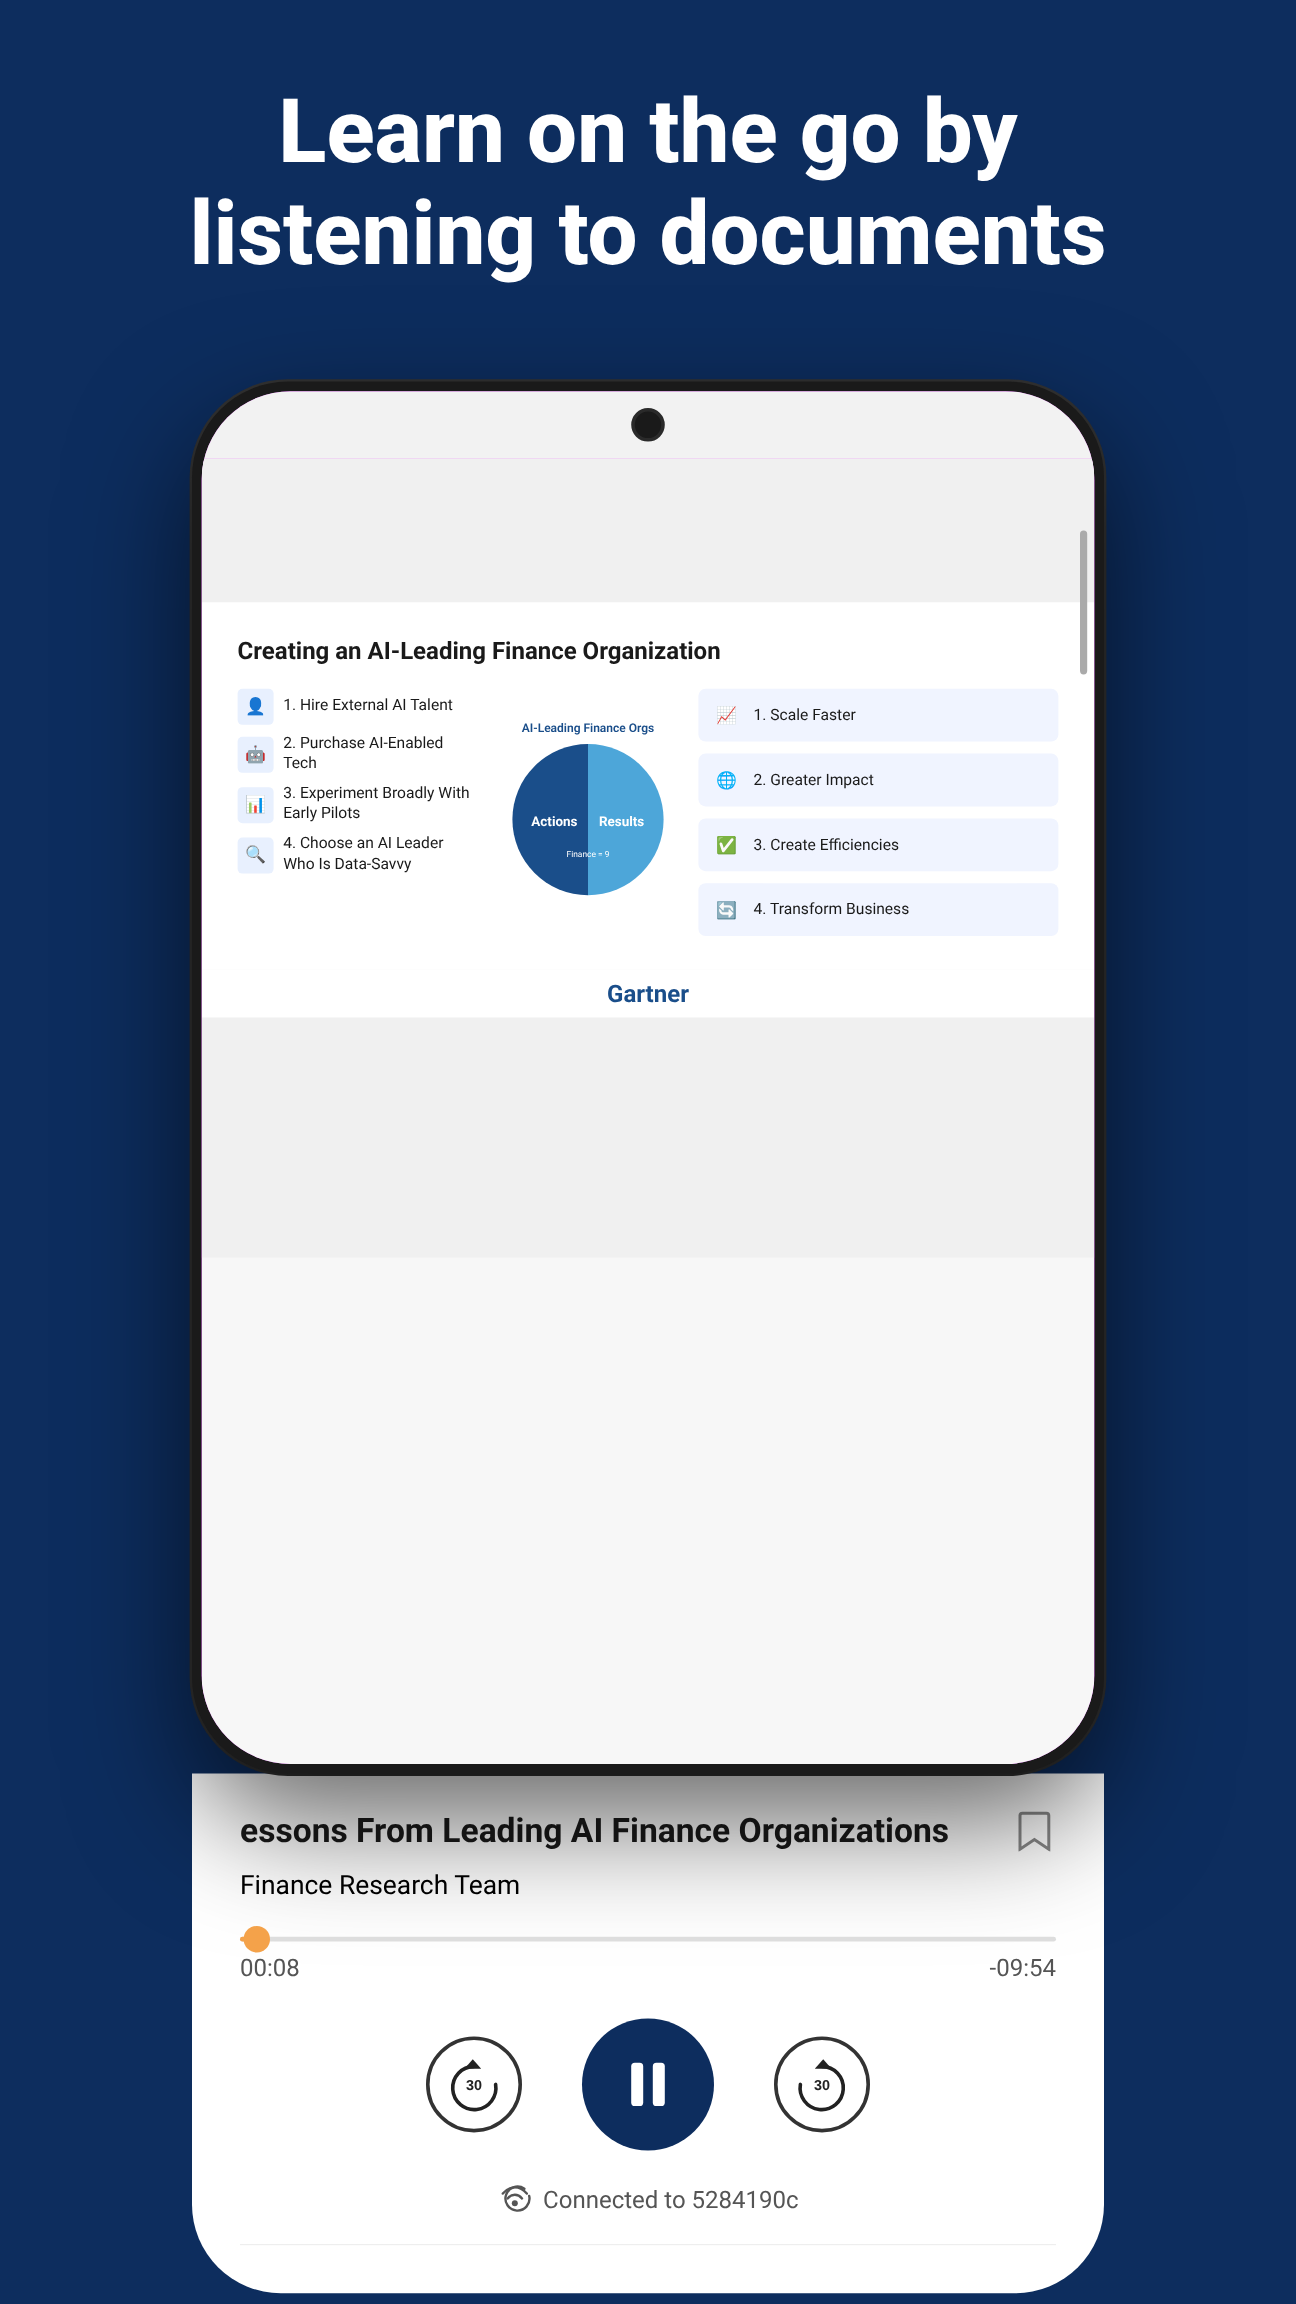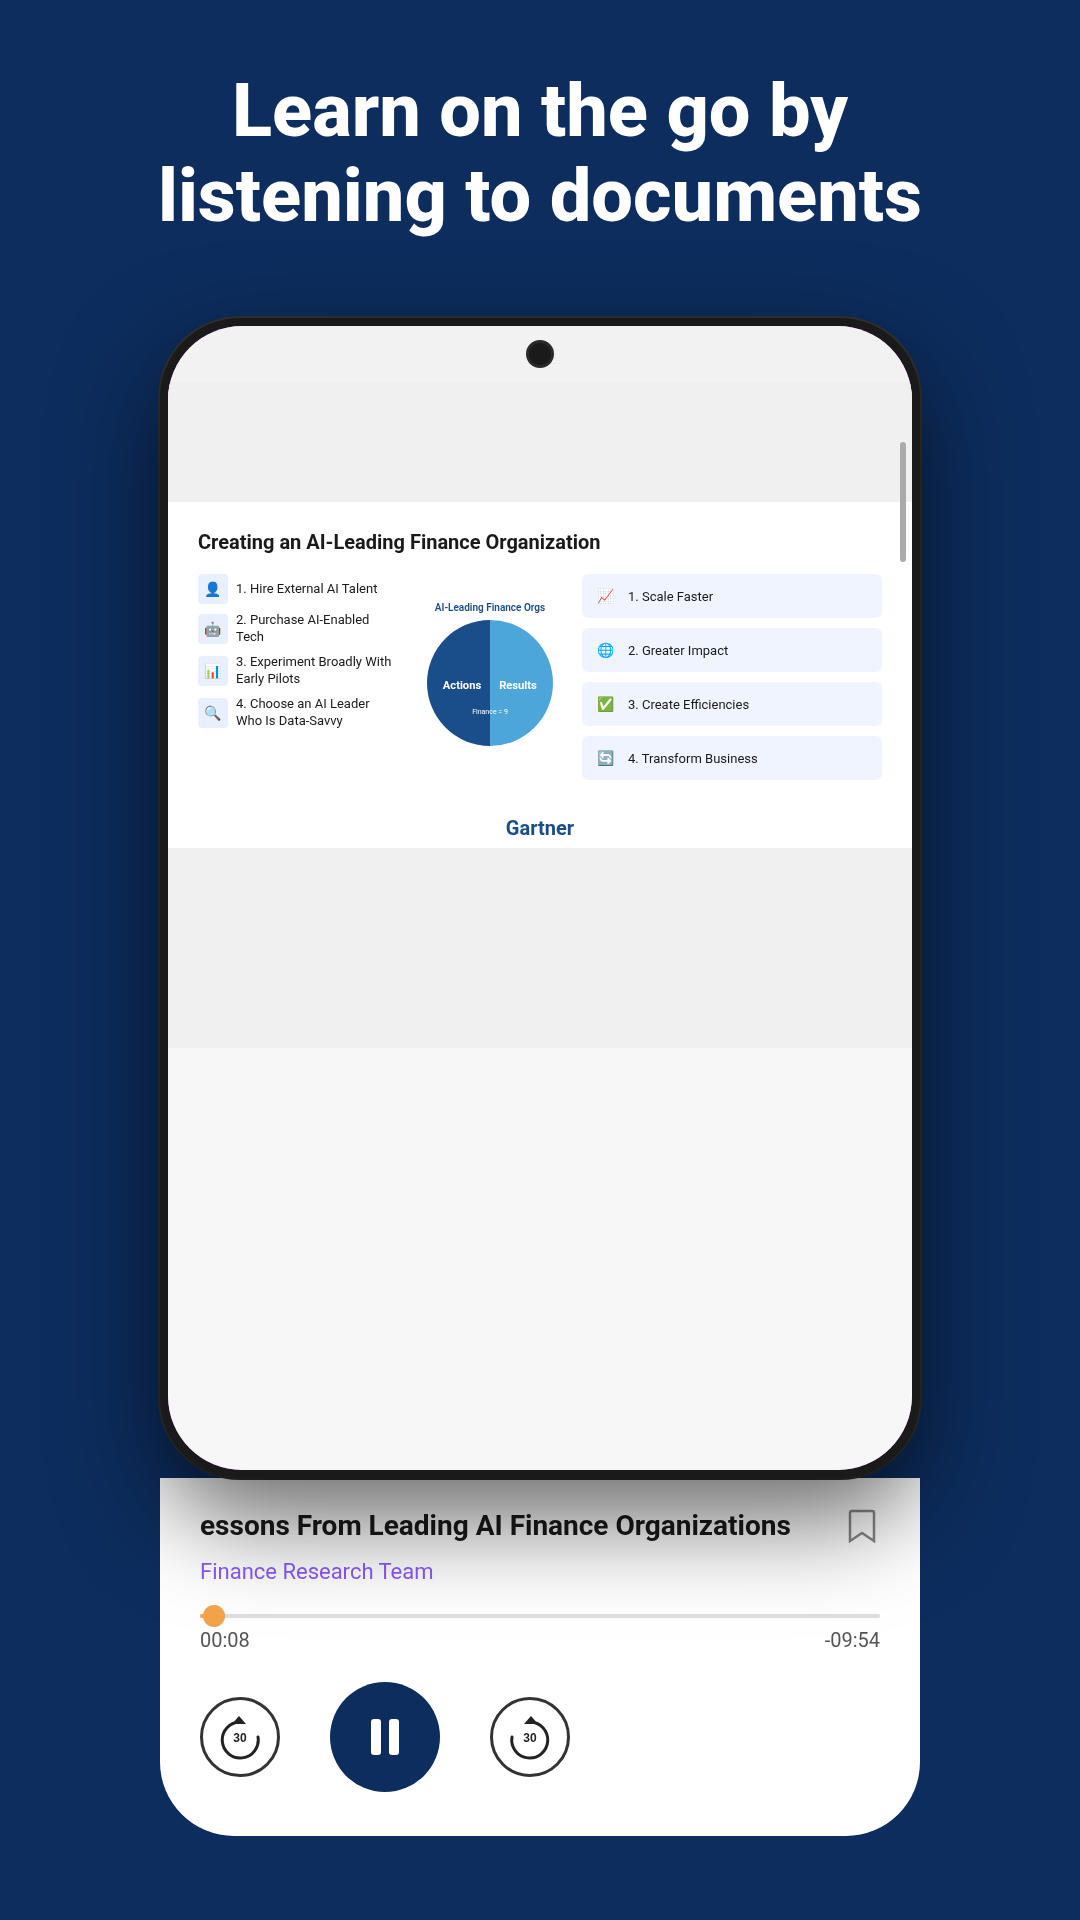--- a/index.html
+++ b/index.html
@@ -226,21 +226,21 @@
       font-size: 26px;
       flex-shrink: 0;
     }
     .article-date {
       font-size: 22px;
       color: #555;
       margin-bottom: 4px;
     }
     .article-author {
       font-size: 22px;
-      color: #8b5cf6;
+      color: #000000;
       margin-bottom: 30px;
     }
     
     .progress-container {
       width: 100%;
       margin-bottom: 10px;
       position: relative;
     }
     .progress-track {
       width: 100%;
@@ -269,20 +269,21 @@
       display: flex;
       justify-content: space-between;
       font-size: 20px;
       color: #555;
       margin-bottom: 30px;
     }
     
     .controls-row {
       display: flex;
       align-items: center;
+      justify-content: center;
       gap: 50px;
       margin-bottom: 24px;
     }
     .ctrl-btn-skip {
       width: 80px;
       height: 80px;
       border: 3px solid #333;
       border-radius: 50%;
       display: flex;
       align-items: center;
@@ -467,15 +468,27 @@
 
       <button class="ctrl-btn-skip" title="Skip forward 30 seconds">
         <svg width="50" height="50" viewBox="0 0 50 50">
           <path d="M25 10 A18 18 0 1 1 7 25" stroke="#222" stroke-width="3" fill="none" stroke-linecap="round"></path>
           <polygon points="26,4 19,12 33,12" fill="#222"></polygon>
           <text x="25" y="30" font-size="12" font-weight="bold" fill="#222" text-anchor="middle">30</text>
         </svg>
       </button>
     </div>
 
+    <div class="connected-row">
+      <span class="wifi-icon">
+        <svg width="28" height="28" viewBox="0 0 28 28">
+          <circle cx="14" cy="20" r="2.5" fill="#555"></circle>
+          <path d="M8 16c1.5-1.8 3.6-3 6-3s4.5 1.2 6 3" stroke="#555" stroke-width="2" fill="none" stroke-linecap="round"></path>
+          <path d="M4 12c2.7-3.2 6.7-5.2 10-5.2s7.3 2 10 5.2" stroke="#555" stroke-width="2" fill="none" stroke-linecap="round"></path>
+
+          <path d="M22 8 A10 10 0 1 0 26 14" stroke="#555" stroke-width="2" fill="none" stroke-linecap="round"></path>
+        </svg>
+      </span>
+      <span>Connected to 5284190c</span>
+    </div>
   </div>
 
 </div>
 
 </body></html>

